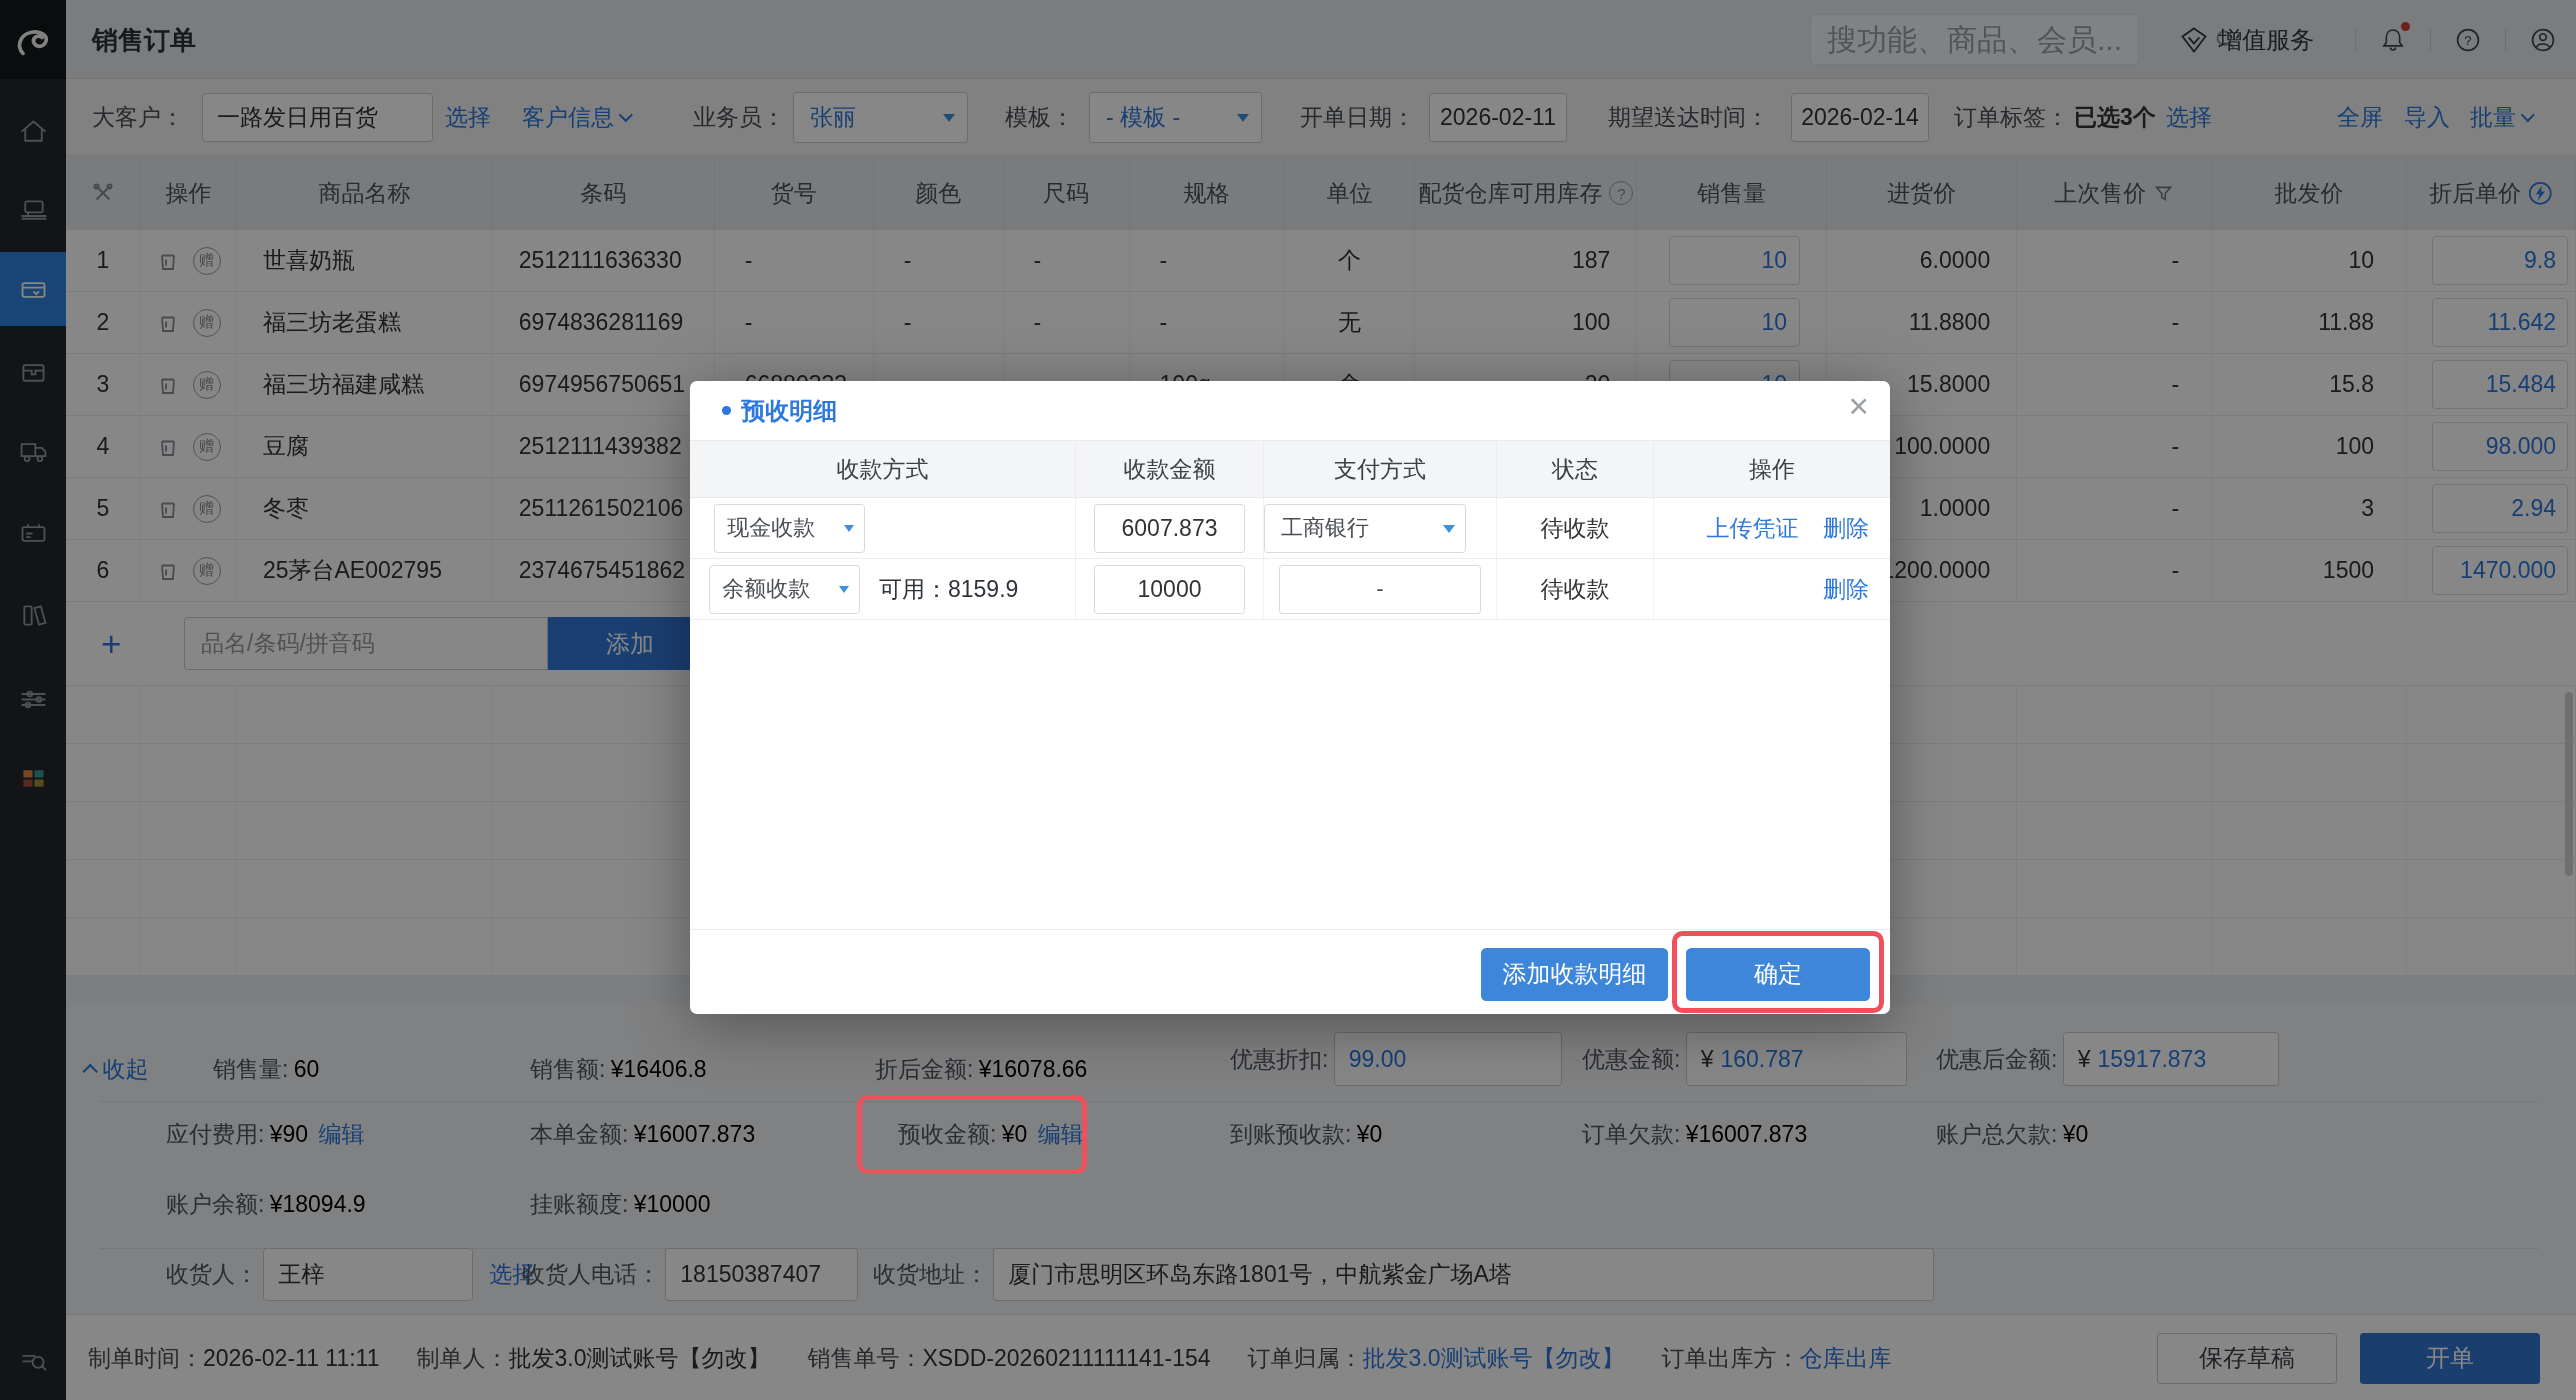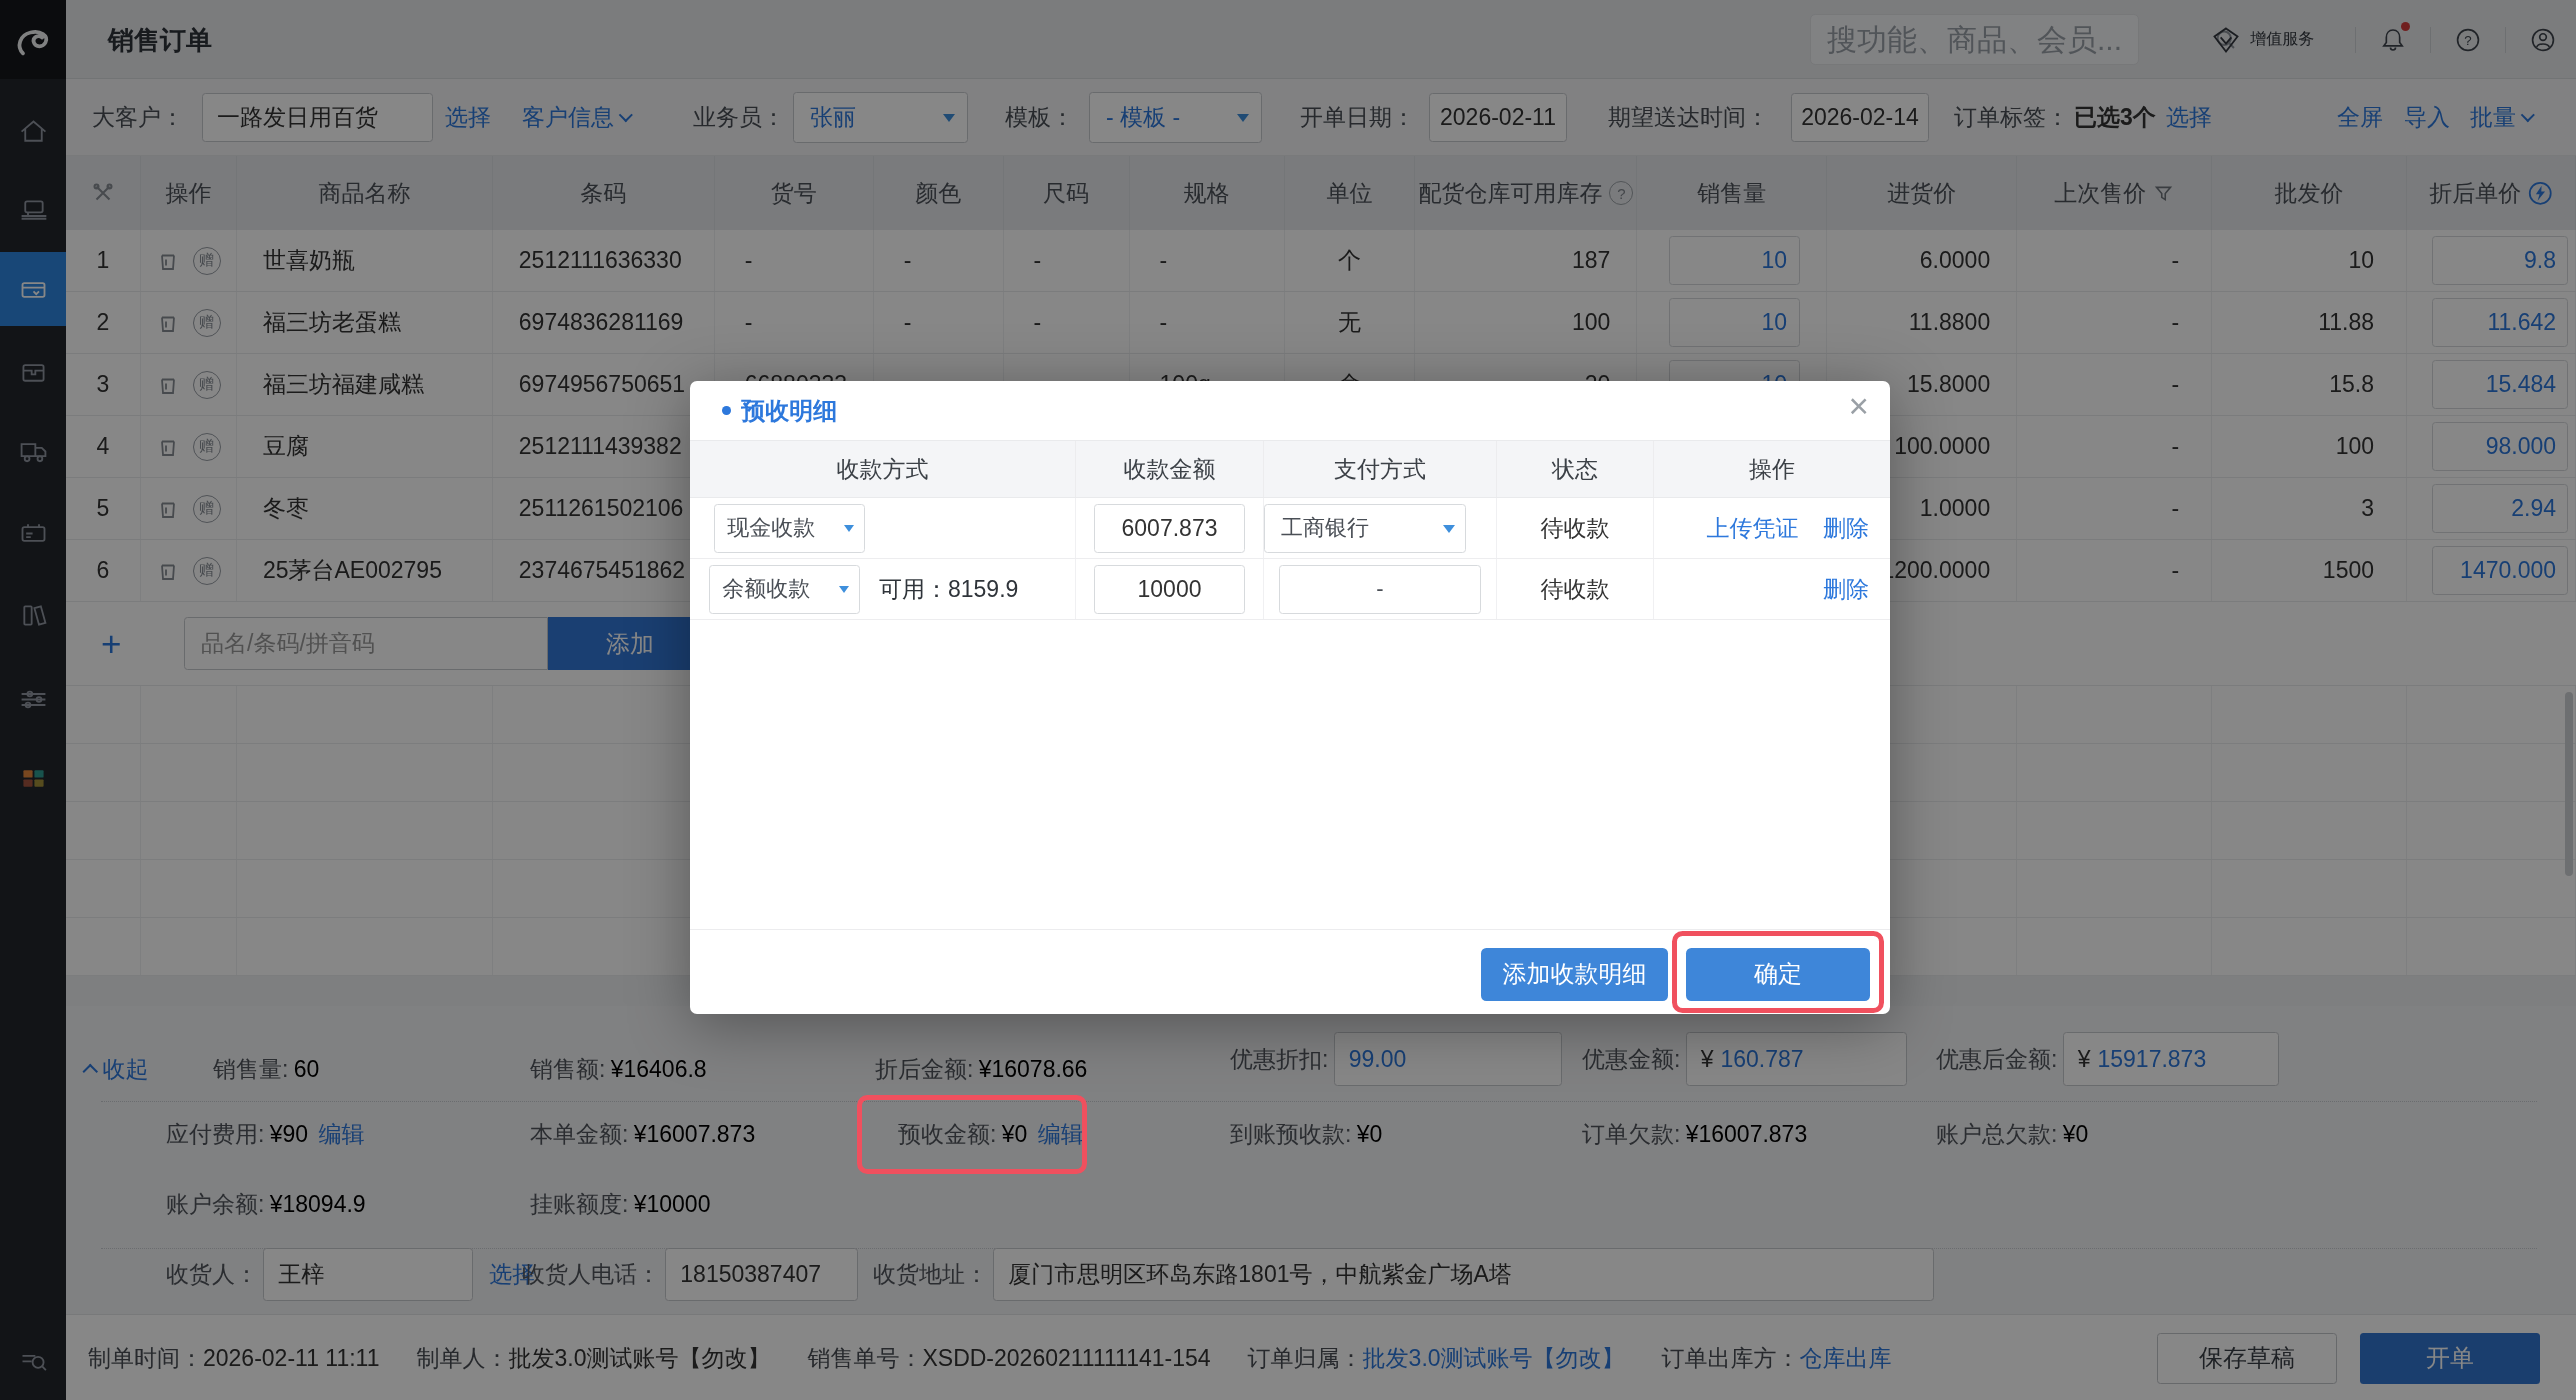--- a/index.html
+++ b/index.html
@@ -8,26 +8,26 @@
   .page{position:absolute;inset:0;}
 
   
   .sidebar{position:absolute;left:0;top:0;width:66px;height:1400px;background:#22262d;z-index:5;}
   .logo-cell{position:absolute;left:0;top:0;width:66px;height:79px;background:#15171b;display:flex;align-items:center;justify-content:center;}
   .side-item{position:absolute;left:0;width:66px;height:74px;display:flex;align-items:center;justify-content:center;color:#9298a2;}
   .side-item.active{background:#2f87e0;color:#fff;}
 
   
   .tophdr{position:absolute;left:66px;top:0;width:2510px;height:79px;background:#e8eaed;border-bottom:0.9px solid #d8dbde;z-index:4;}
-  .apptitle{position:absolute;left:26px;top:23px;font-size:26px;font-weight:700;color:#2e333a;margin-left:16px;}
+  .apptitle{position:absolute;left:26px;top:23px;font-size:26px;font-weight:700;color:#2e333a;}
   .searchbox{position:absolute;left:1744px;top:14px;width:329px;height:51px;background:#f4f5f7;border:0.9px solid #e0e2e5;border-radius:5.3px;display:flex;align-items:center;padding:0 16px;}
   .searchbox input{flex:1;border:none;background:transparent;outline:none;font-size:30px;color:#333;font-family:inherit;}
   .searchbox input::placeholder{color:#9aa0a8;}
   .hdr-right{position:absolute;right:0;top:0;height:79px;display:flex;align-items:center;}
-  .vas{display:flex;align-items:center;gap:8.8px;font-size:16px;color:#33383f;margin-right:23px;}
+  .vas{display:flex;align-items:center;gap:8.8px;font-size:24px;color:#33383f;margin-right:23px;}
   .hdr-div{width:0.9px;height:26px;background:#cfd2d6;margin:0 17.5px;}
   .hdr-ic{position:relative;display:flex;align-items:center;justify-content:center;width:39px;height:39px;color:#3f454d;}
   .red-dot{position:absolute;top:1.8px;right:1.8px;width:9.6px;height:9.6px;border-radius:50%;background:#d43c3c;}
 
   
   .toolbar{position:absolute;left:66px;top:79px;width:2510px;height:77px;background:#f3f4f6;border-bottom:0.9px solid #e4e6e9;z-index:3;}
   .tb{position:absolute;top:0;height:77px;display:flex;align-items:center;}
   .lbl{color:#4a4f56;}
   .blue{color:#2d78dc;}
   .inputbox{height:49px;border:0.9px solid #c7cacf;border-radius:3.5px;background:#fff;display:flex;align-items:center;padding:0 14px;font-size:23px;color:#333;}

